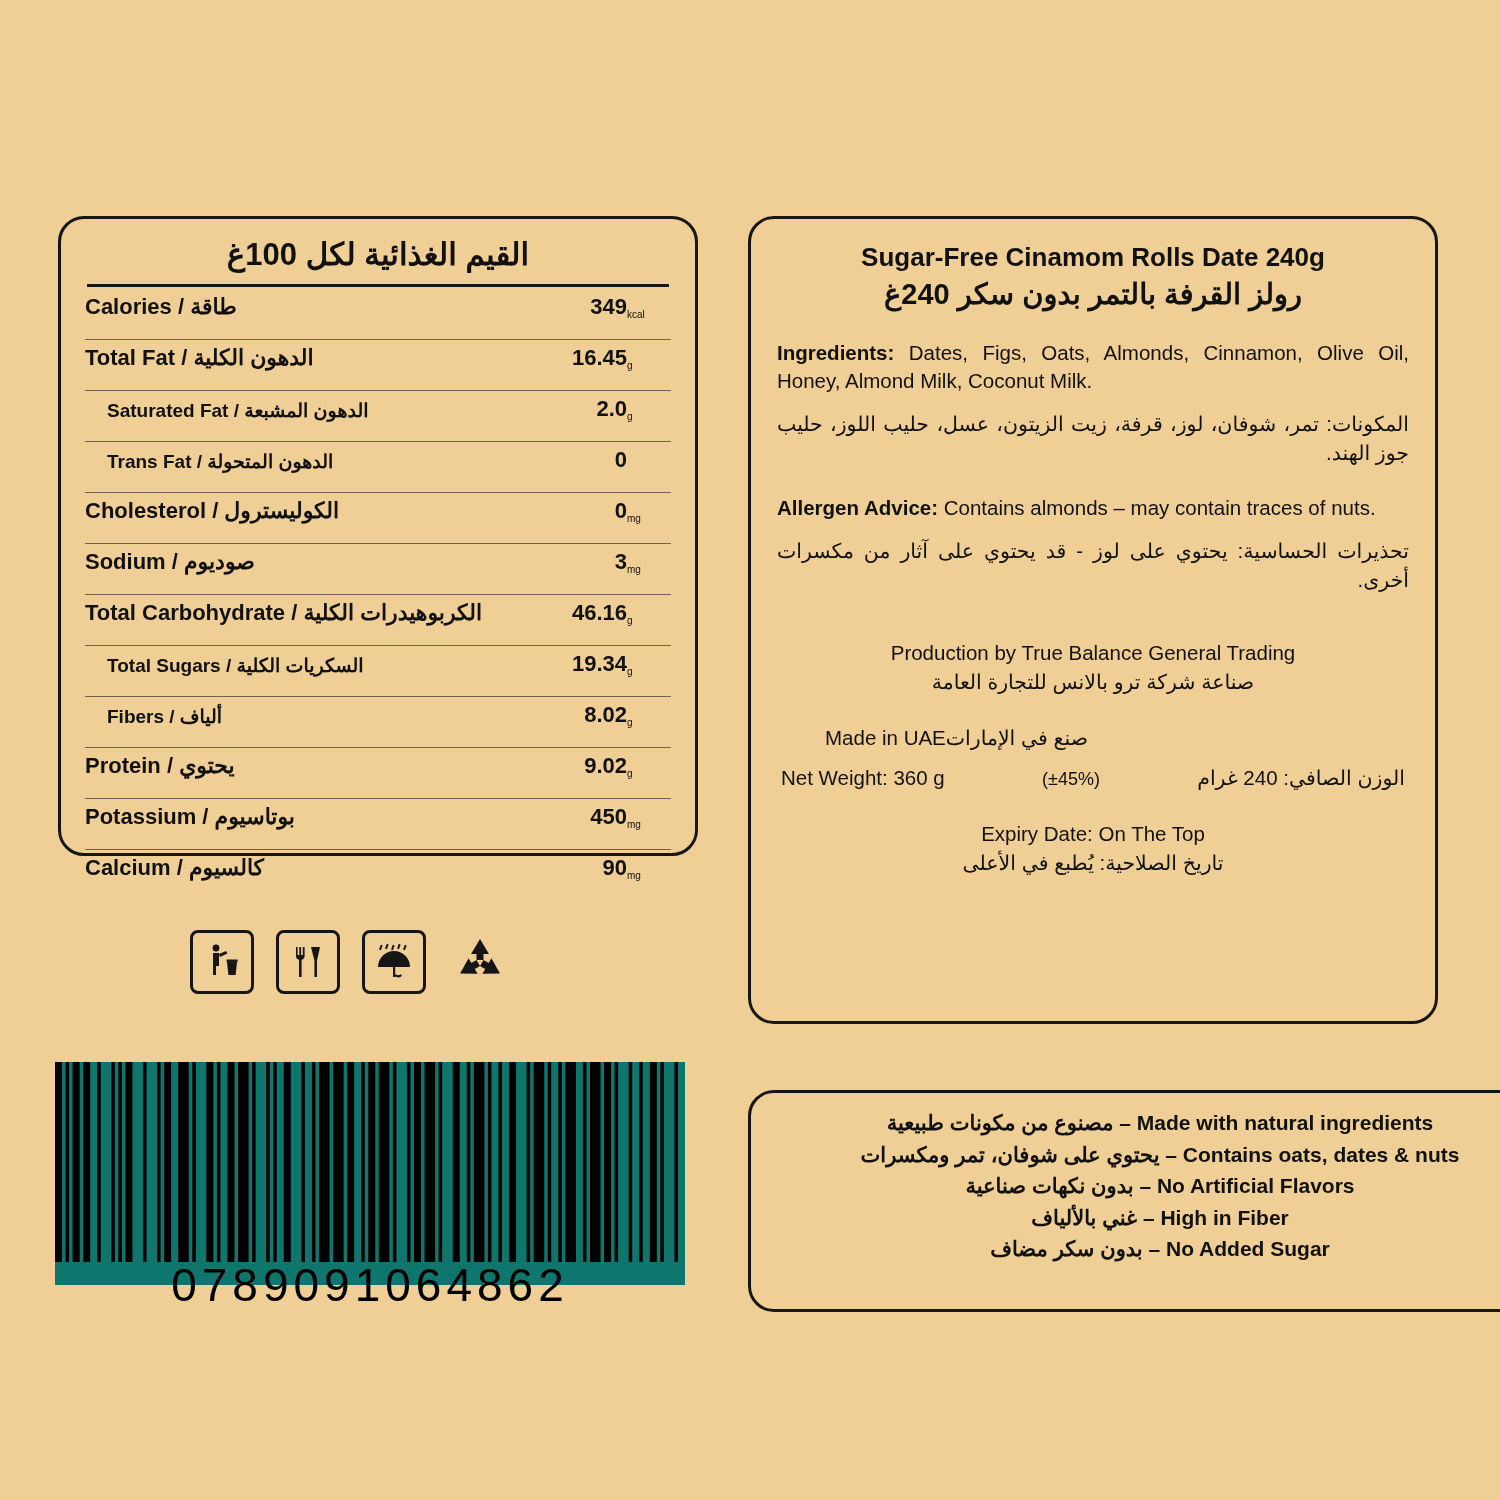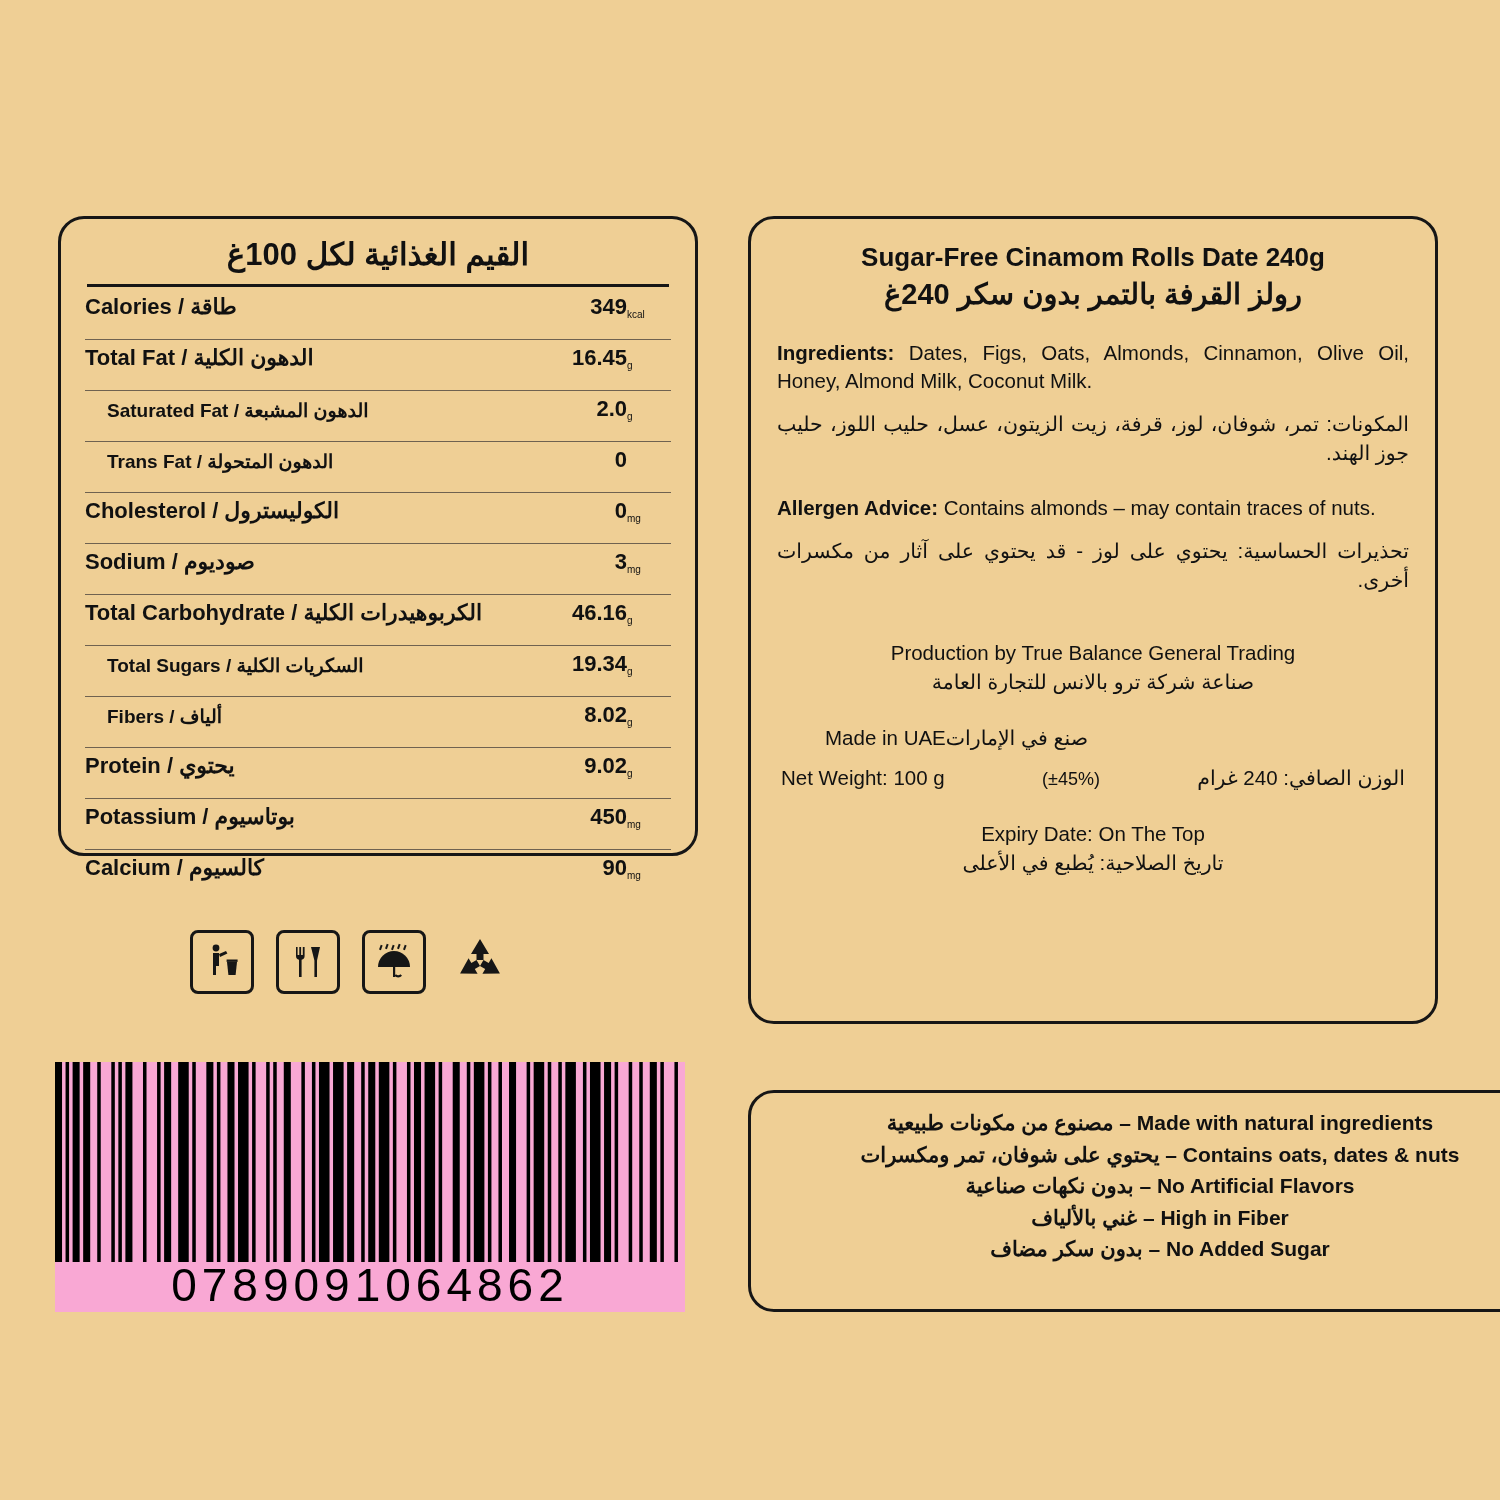--- a/index.html
+++ b/index.html
@@ -202,22 +202,22 @@
   .care-icon.plain {
     border: none;
   }
 
   
   #barcode {
     position: absolute;
     left: 55px;
     top: 1062px;
     width: 630px;
-    height: 250px;
-    background: #f9a8d4;
+    height: 223px;
+    background: #0f766e;
     box-sizing: border-box;
   }
   #barcode-bars {
     position: absolute;
     left: 0;
     top: 0;
     width: 630px;
     height: 200px;
   }
   #barcode-number {
@@ -320,21 +320,21 @@
 
   <div class="pp-center pp-gap-lg">Production by True Balance General Trading</div>
   <div class="pp-center-ar">صناعة شركة ترو بالانس للتجارة العامة</div>
 
   <div class="pp-row pp-gap-md">
     <span>Made in UAE</span>
     <span>صنع في الإمارات</span>
   </div>
 
   <div class="pp-row-weight pp-gap-sm">
-    <span>Net Weight: 100 g</span>
+    <span>Net Weight: 360 g</span>
     <span class="pp-weight-mid">(±45%)</span>
     <span>الوزن الصافي: 240 غرام</span>
   </div>
 
   <div class="pp-center pp-gap-md">Expiry Date: On The Top</div>
   <div class="pp-center-ar">تاريخ الصلاحية: يُطبع في الأعلى</div>
 </div>
 
 <div class="panel" id="claims-panel">
   <div id="claims-list">

